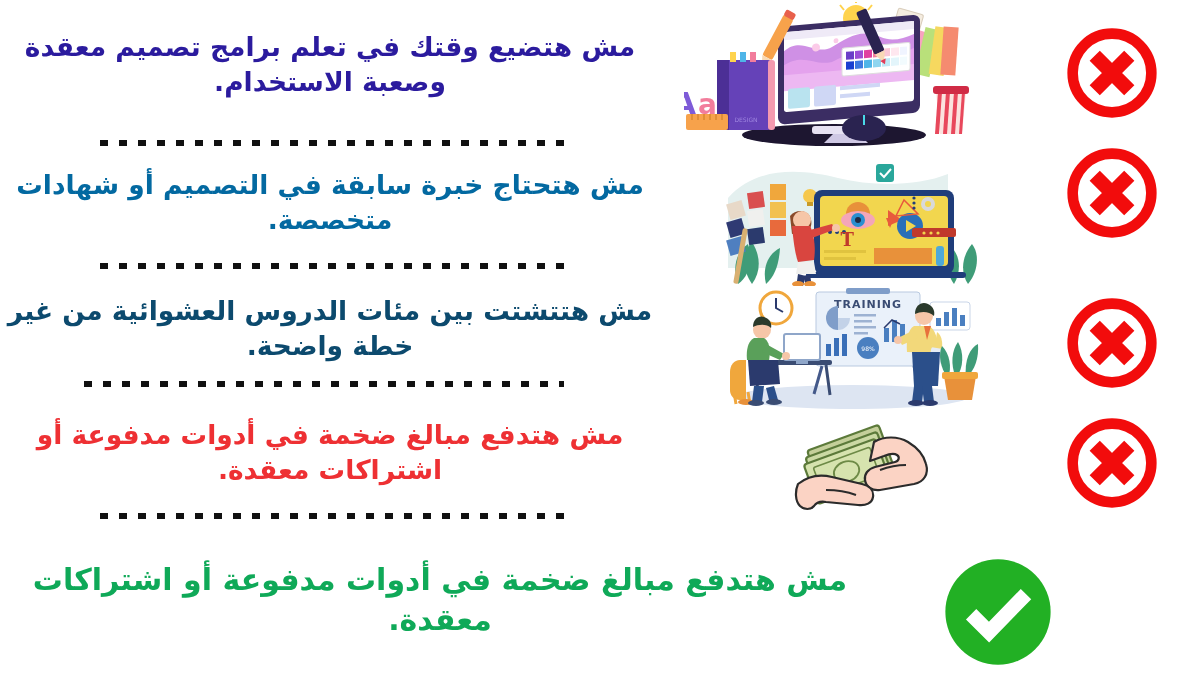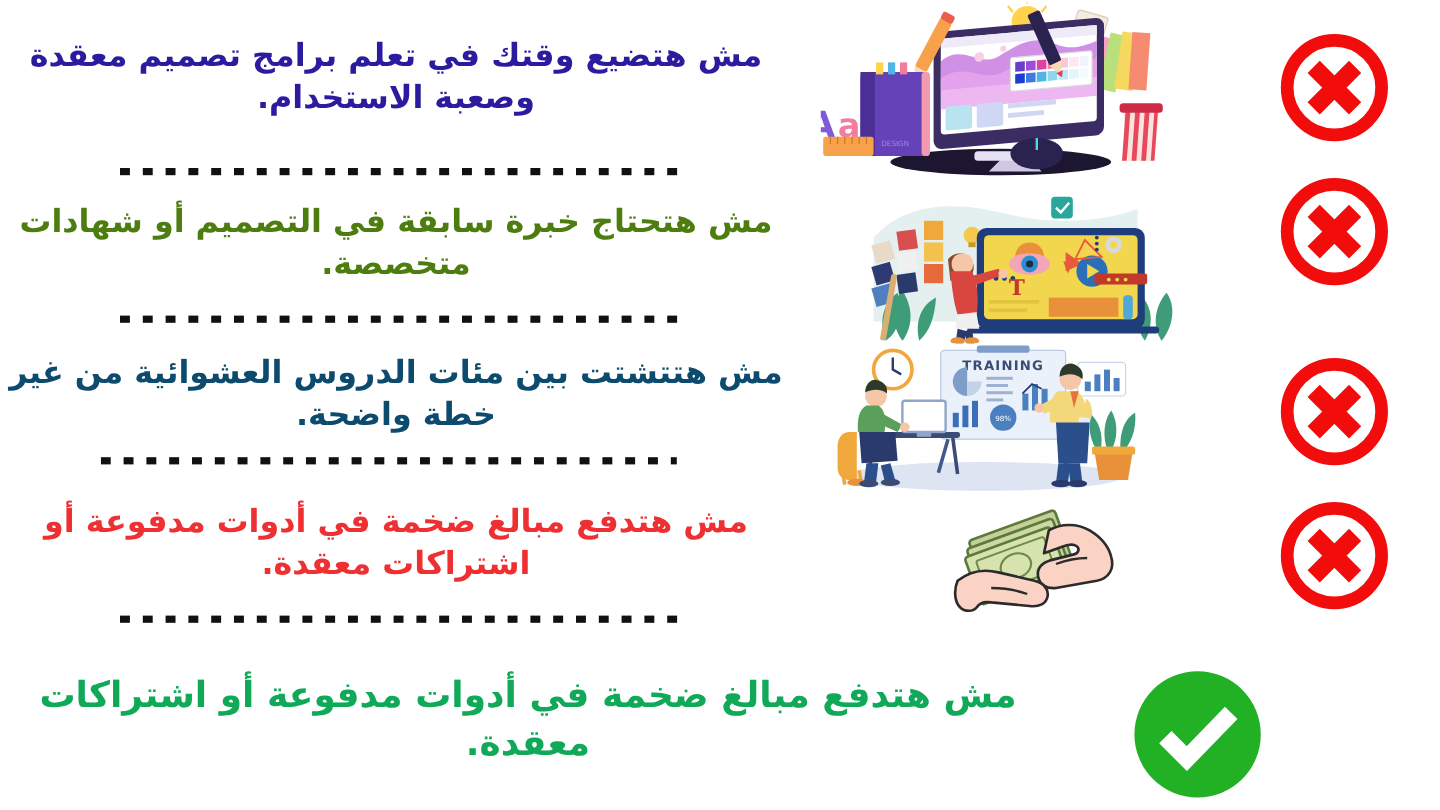--- a/index.html
+++ b/index.html
@@ -55,21 +55,21 @@
   .div-2 { top:381px; left:84px;   width:480px; }
   .div-3 { top:513px; left:100px;  width:466px; }
 
   
   .illus {
     position:absolute;
     overflow:visible;
   }
   .illus-0 { left:684px; top:2px;   width:300px; height:146px; }
   .illus-1 { left:718px; top:158px; width:268px; height:128px; }
-  .illus-2 { left:686px; top:282px; width:268px; height:128px;text-decoration:underline; }
+  .illus-2 { left:718px; top:282px; width:268px; height:128px;text-decoration:underline; }
   .illus-3 { left:788px; top:418px; width:162px; height:96px;  }
 
   
   .mark {
     position:absolute;
     width:96px; height:96px;
   }
   .mark-x-0 { left:1064px; top:25px;  }
   .mark-x-1 { left:1064px; top:145px; }
   .mark-x-2 { left:1064px; top:295px; }
@@ -79,21 +79,21 @@
 </style>
 </head>
 <body>
 
 <div class="canvas">
 
   <div class="text-col">
 
     <div class="stmt stmt-0" style="color:#2B1B9E">مش هتضيع وقتك في تعلم برامج تصميم معقدة وصعبة الاستخدام.</div>
 
-    <div class="stmt stmt-1" style="color:#4d7c0f">مش هتحتاج خبرة سابقة في التصميم أو شهادات متخصصة.</div>
+    <div class="stmt stmt-1" style="color:#0369a1">مش هتحتاج خبرة سابقة في التصميم أو شهادات متخصصة.</div>
 
     <div class="stmt stmt-2" style="color:#0c4a6e">مش هتتشتت بين مئات الدروس العشوائية من غير خطة واضحة.</div>
 
     <div class="stmt stmt-3" style="color:#EE3033">مش هتدفع مبالغ ضخمة في أدوات مدفوعة أو اشتراكات معقدة.</div>
 
     <div class="stmt stmt-4" style="color:#0FA958">مش هتدفع مبالغ ضخمة في أدوات مدفوعة أو اشتراكات معقدة.</div>
 
     <div class="divider div-0"></div>
     <div class="divider div-1"></div>
     <div class="divider div-2"></div>

